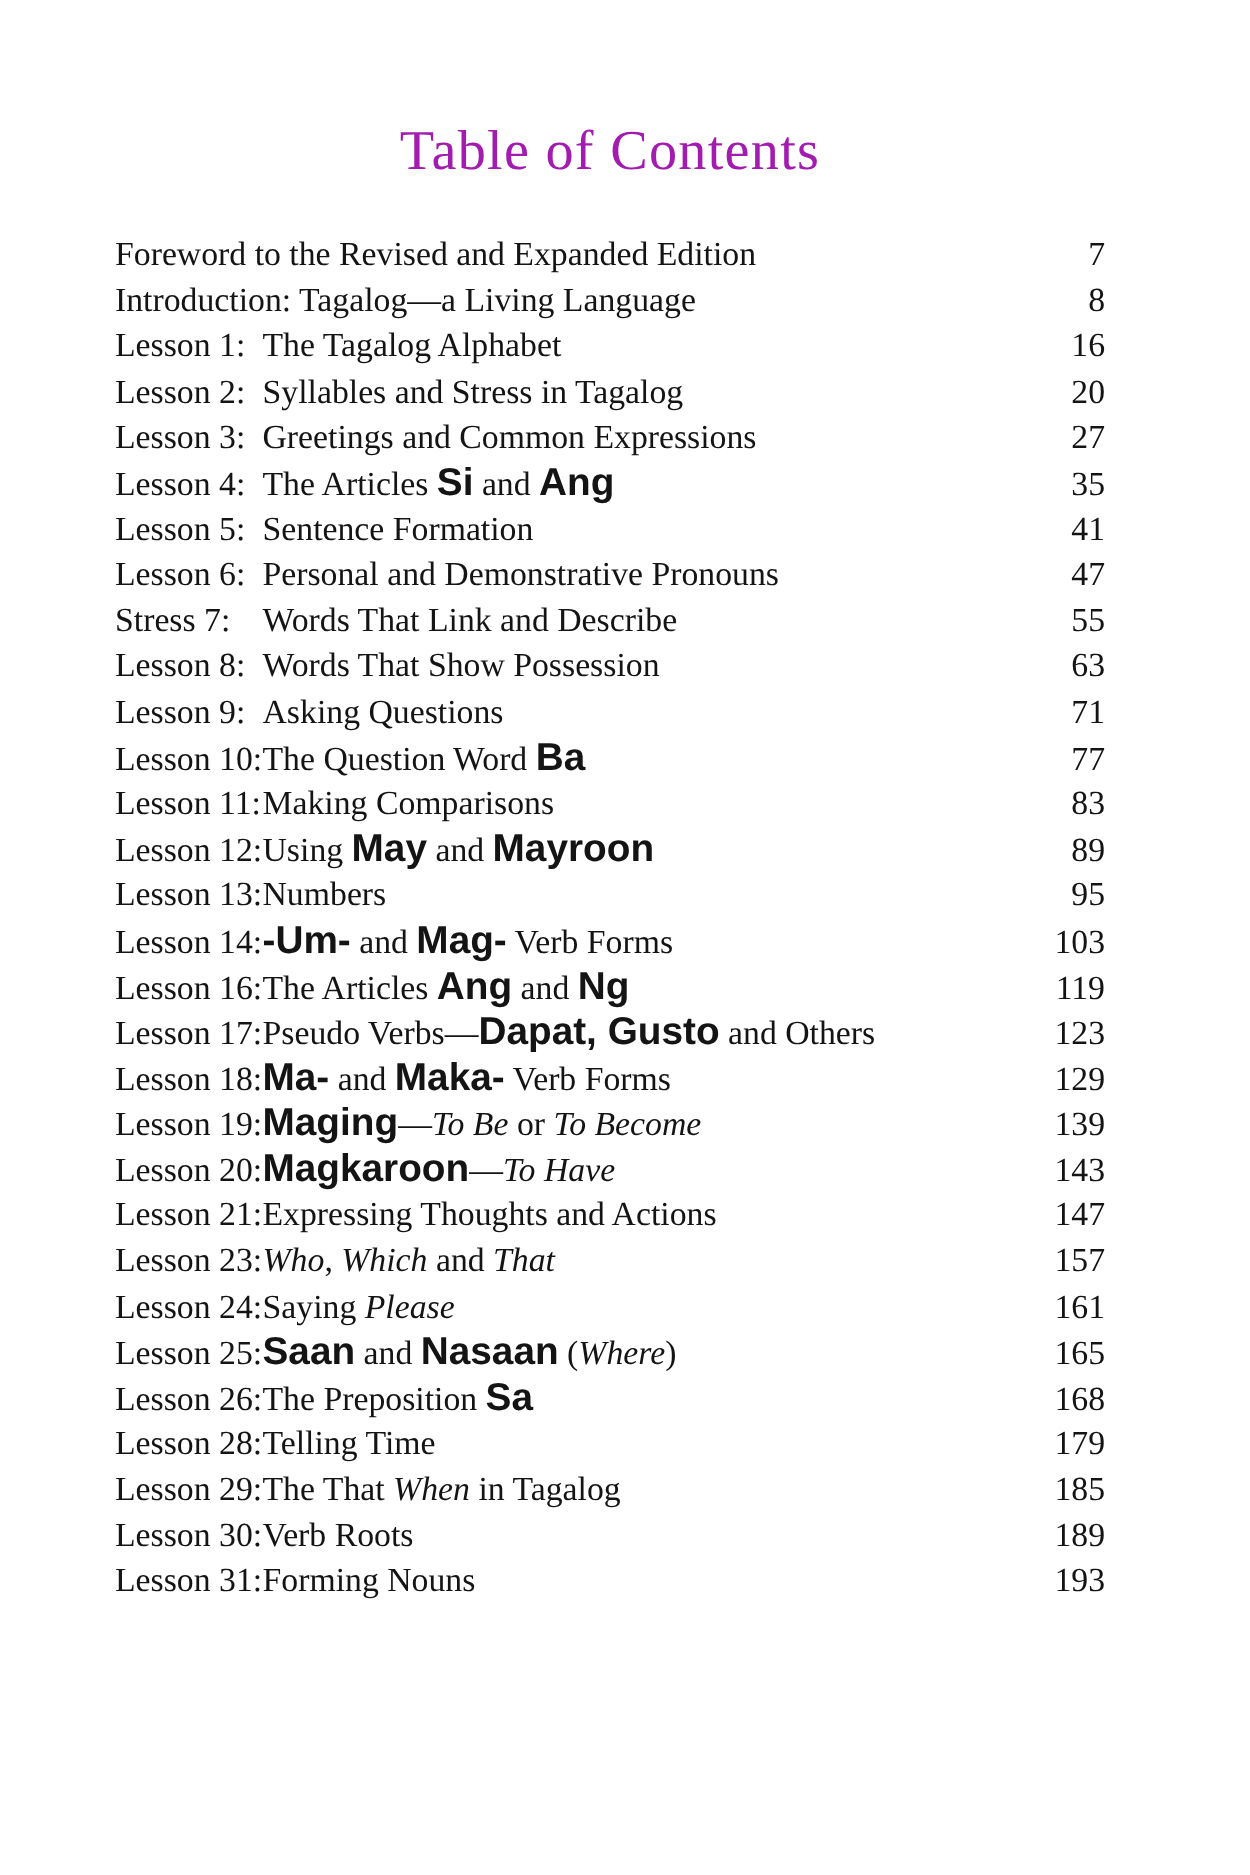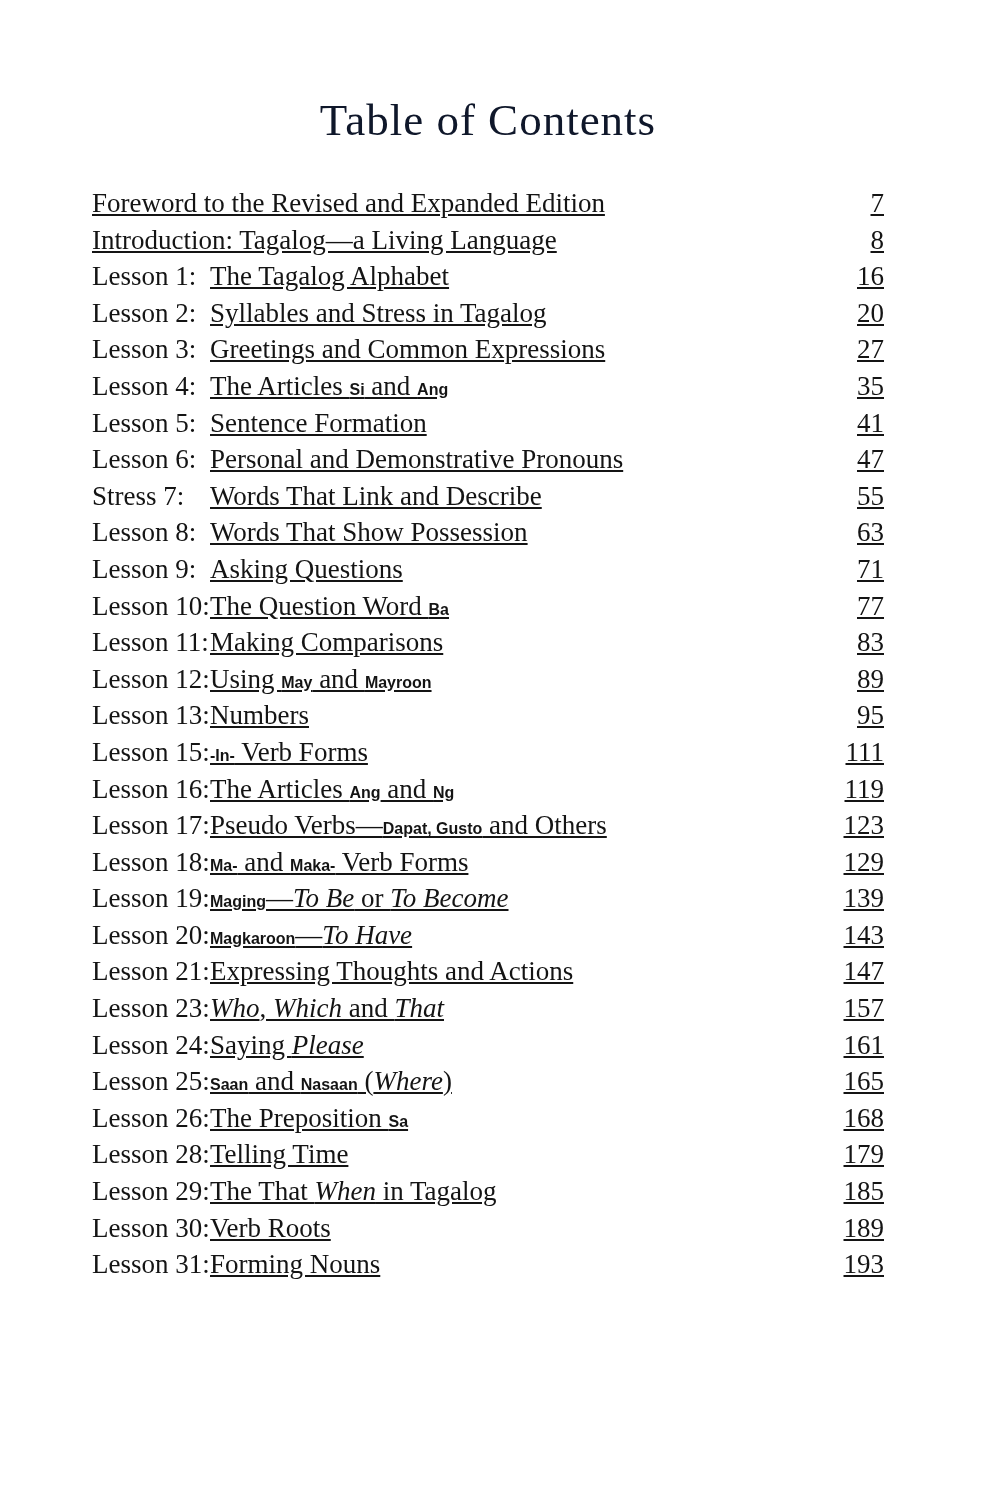--- a/index.html
+++ b/index.html
@@ -22,52 +22,51 @@
     top: 0;
     width: 792px;
   }
   .toc-title {
     margin-top: 93px;
     text-align: center;
     font-size: 45px;
     font-weight: 400;
     line-height: 54px;
     letter-spacing: 1px;
-    color: #0f172a;
+    color: #a21caf;
   }
   .toc-list {
     margin-top: 38px;
   }
   .toc-row {
     display: flex;
     align-items: baseline;
     height: 36.6px;
     font-size: 27px;
     line-height: 36.6px;
     white-space: nowrap;
-    text-decoration: underline;
   }
   .entry-text {
     flex: 1 1 auto;
     overflow: hidden;
   }
   .entry-label {
     display: inline-block;
     width: 118px;
   }
   .entry-page {
     flex: 0 0 auto;
     text-align: right;
     min-width: 60px;
   }
   .seg-n { font-family: "Liberation Serif", serif; }
   .seg-b {
     font-family: "Liberation Sans", sans-serif;
     font-weight: 700;
-    font-size: 16px;
+    font-size: 31px;
   }
   .seg-i {
     font-family: "Liberation Serif", serif;
     font-style: italic;
     margin-top: 24px;
   }
 </style>
 </head>
 <body>
 
@@ -160,23 +159,23 @@
     <span class="entry-page">89</span>
   </div>
         <div class="toc-row">
     <div class="entry-text">
       <span class="entry-label">Lesson 13:</span><span class="entry-title"><span class="seg-n">Numbers</span></span>
     </div>
     <span class="entry-page">95</span>
   </div>
         <div class="toc-row">
     <div class="entry-text">
-      <span class="entry-label">Lesson 15:</span><span class="entry-title"><span class="seg-b">-In-</span><span class="seg-n"> Verb Forms</span></span>
-    </div>
-    <span class="entry-page">111</span>
+      <span class="entry-label">Lesson 14:</span><span class="entry-title"><span class="seg-b">-Um-</span><span class="seg-n"> and </span><span class="seg-b">Mag-</span><span class="seg-n"> Verb Forms</span></span>
+    </div>
+    <span class="entry-page">103</span>
   </div>
         <div class="toc-row">
     <div class="entry-text">
       <span class="entry-label">Lesson 16:</span><span class="entry-title"><span class="seg-n">The Articles </span><span class="seg-b">Ang</span><span class="seg-n"> and </span><span class="seg-b">Ng</span></span>
     </div>
     <span class="entry-page">119</span>
   </div>
         <div class="toc-row">
     <div class="entry-text">
       <span class="entry-label">Lesson 17:</span><span class="entry-title"><span class="seg-n">Pseudo Verbs—</span><span class="seg-b">Dapat, Gusto</span><span class="seg-n"> and Others</span></span>

